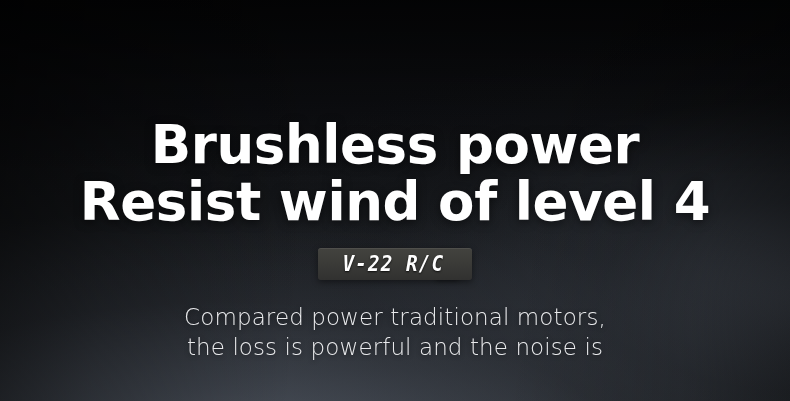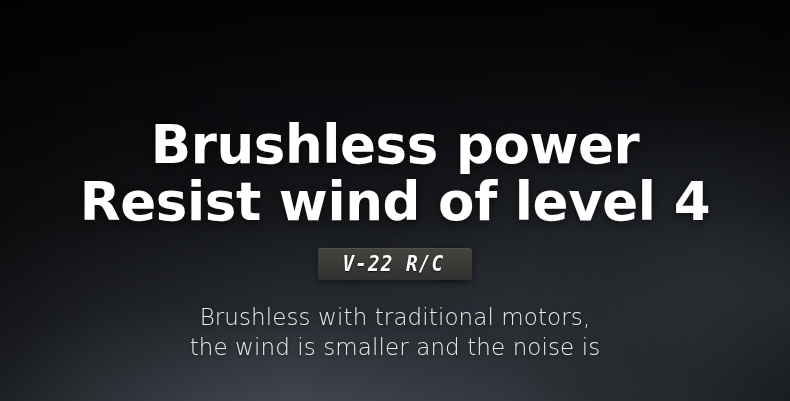--- a/index.html
+++ b/index.html
@@ -124,18 +124,18 @@
     </h1>
 
     <div class="badge">
       <div class="badge-accent"></div>
       <div class="badge-plate">
         <span class="badge-text">V-22 R/C</span>
       </div>
     </div>
 
     <p class="subtitle">
-      <span class="line">Brushless with traditional motors,</span>
-      <span class="line">the wind is smaller and the noise is</span>
+      <span class="line">Compared power traditional motors,</span>
+      <span class="line">the loss is powerful and the noise is</span>
     </p>
 
   </div>
 </div>
 
 </body></html>

